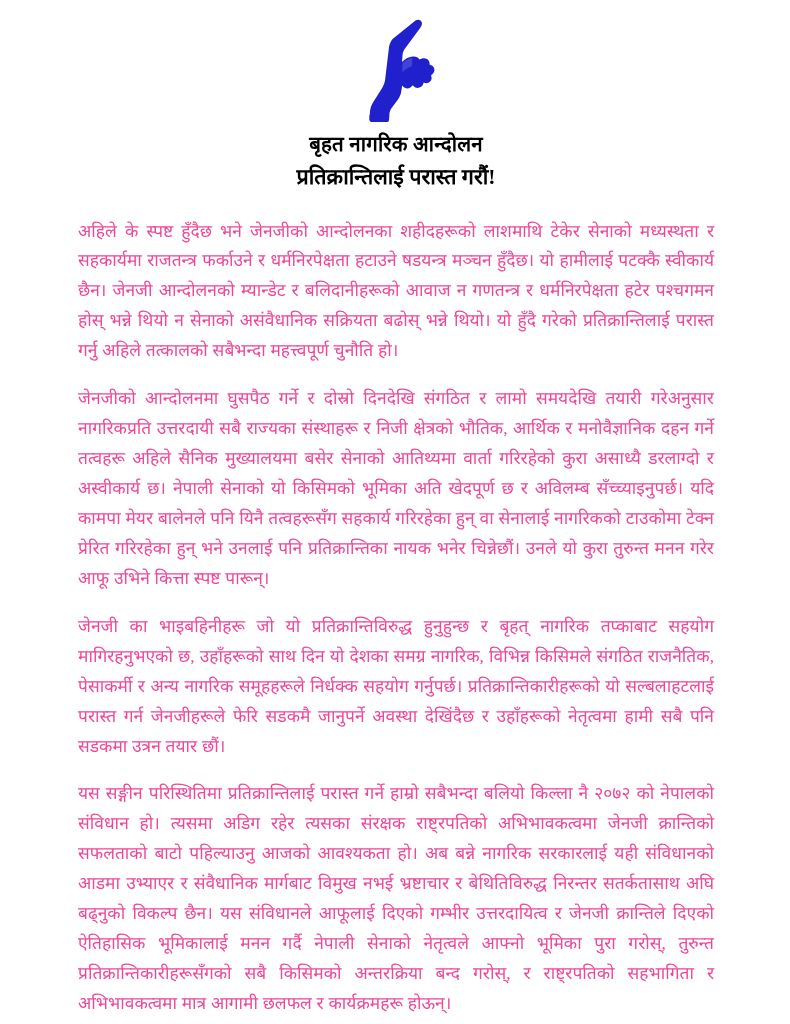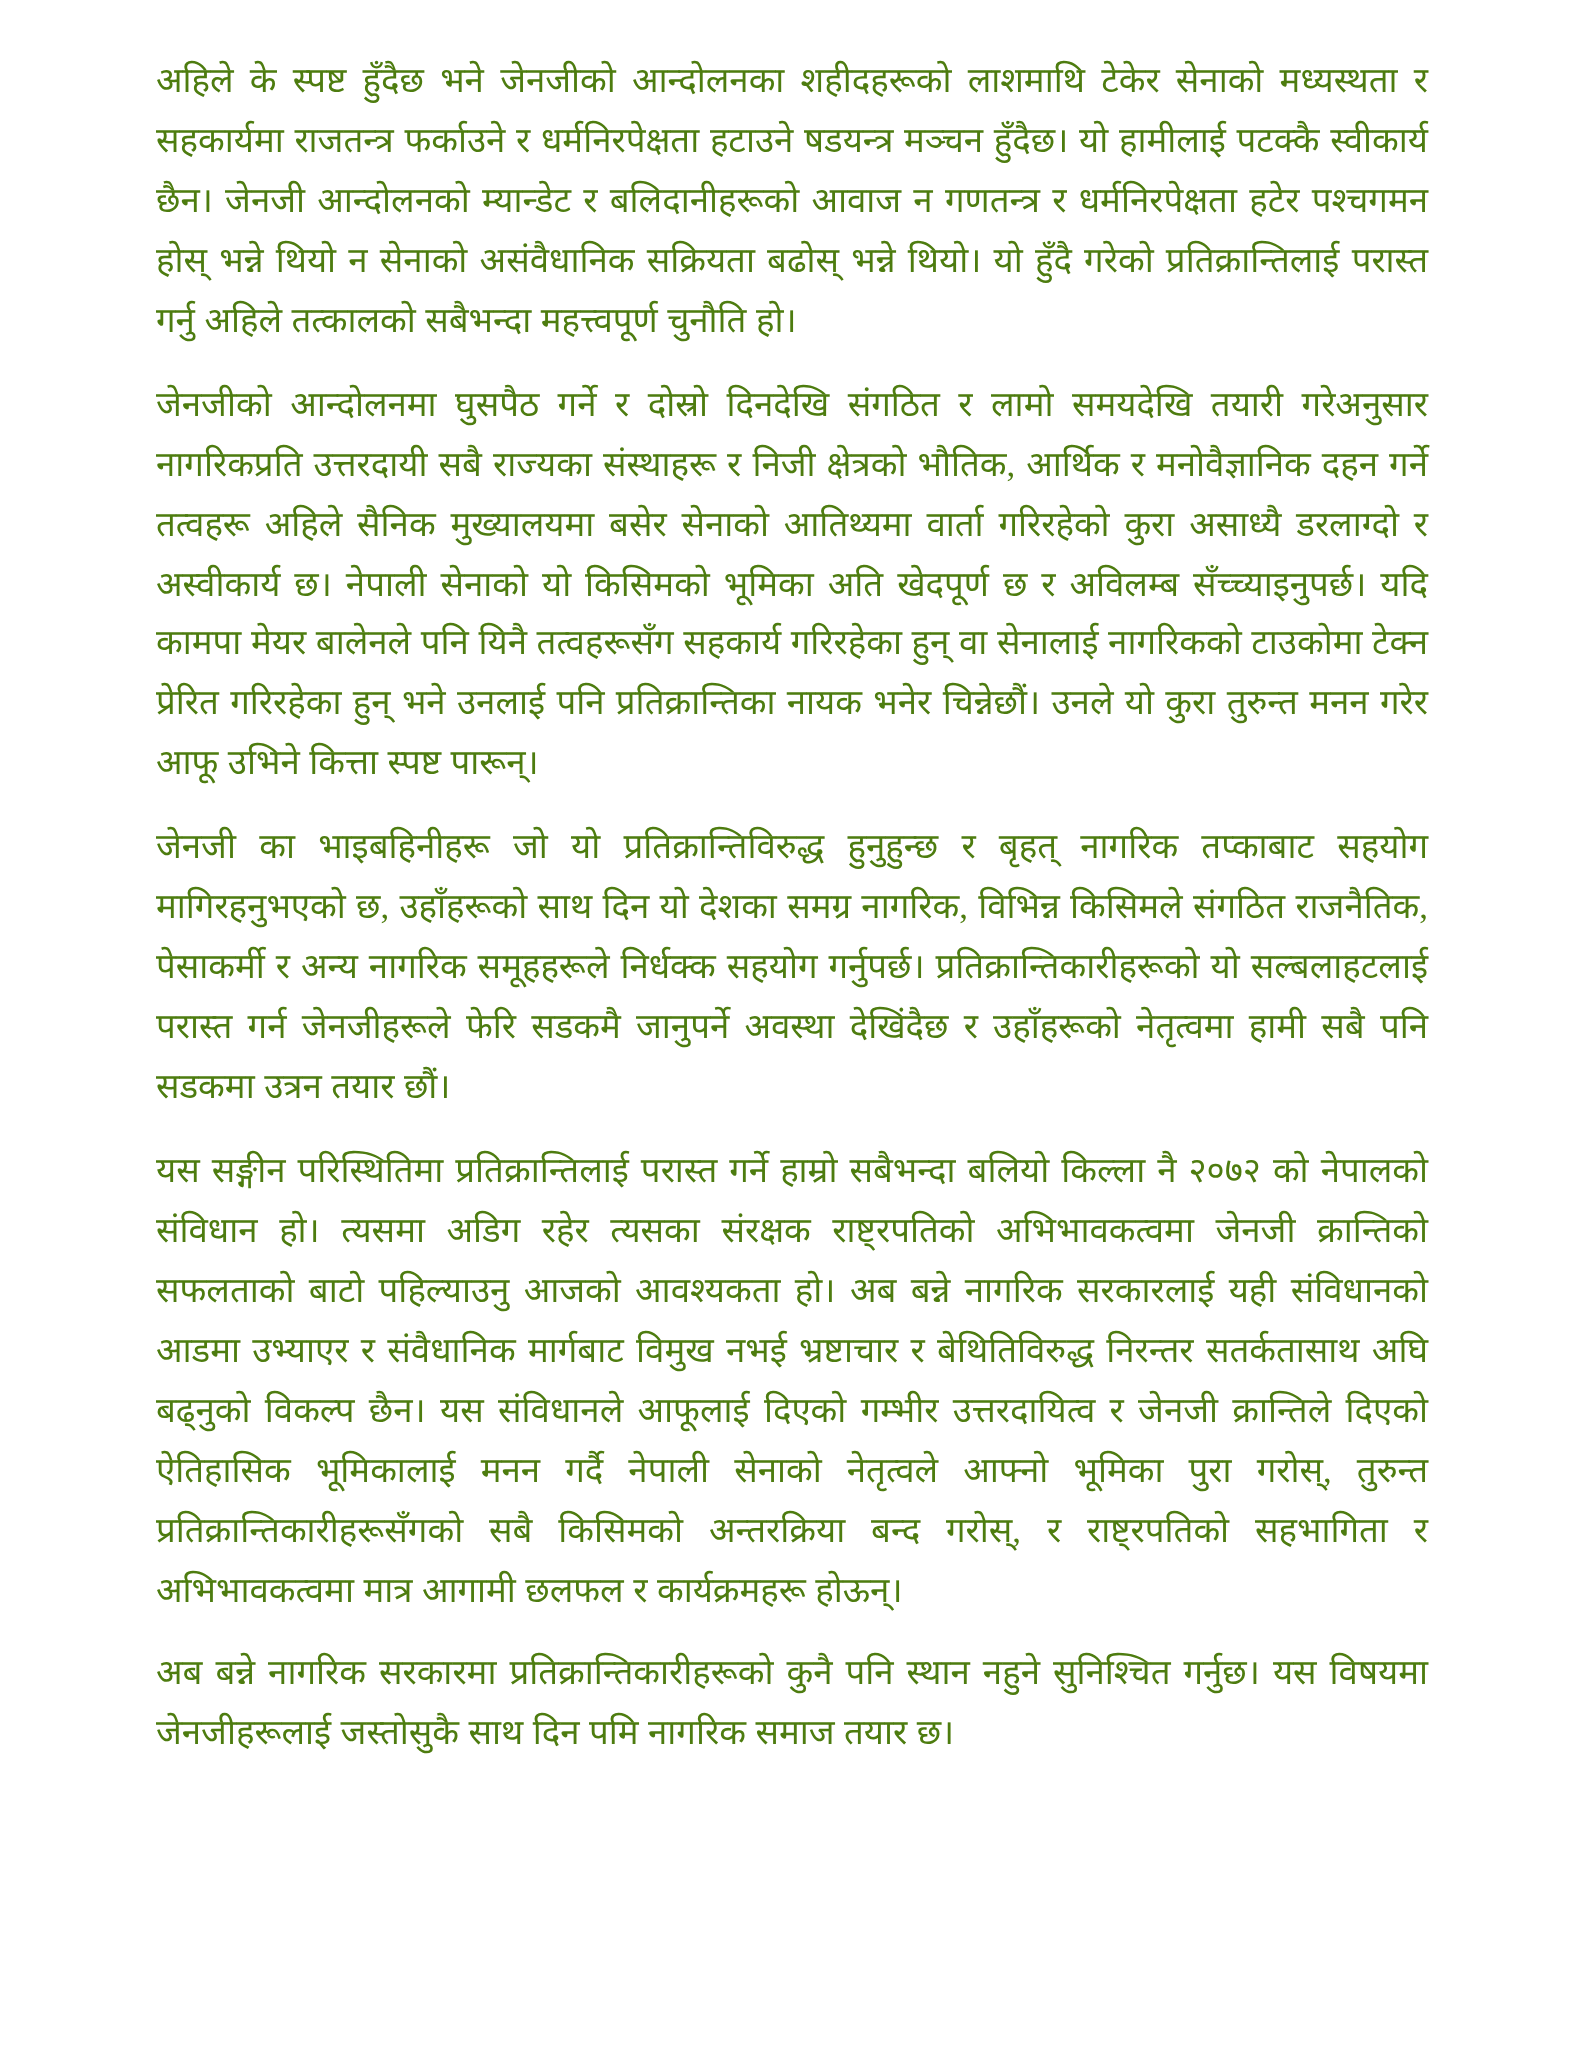--- a/index.html
+++ b/index.html
@@ -59,33 +59,90 @@
 
   
   .body-copy {
     margin-top: 26px;
   }
   .para {
     font-size: 17.4px;
     line-height: 1.72;
     text-align: justify;
     text-justify: inter-word;
-    margin: 0 0 12px 0;
-    color: #4d7c0f;
+    margin: 18px 0 12px 0;
+    color: #ec4899;
     word-spacing: 0.4px;
   }
   .para:last-of-type {
     margin-bottom: 0;
   }
 </style>
 </head>
 <body>
 
 <div class="page">
 
+  <div class="masthead">
+
+    <div class="logo-wrap">
+      <svg width="82" height="104" viewBox="0 0 82 104" aria-hidden="true">
+        <path fill="#2020CC" d="
+          M60.5 2.5
+          C62.5 1.0 65.5 1.5 66.6 3.8
+          C67.6 6.0 66.4 8.4 64.8 10.5
+          L50.0 30.5
+          C48.6 32.4 47.8 34.3 47.6 36.6
+          L47.0 44.0
+          C49.9 41.2 53.4 39.1 57.4 38.6
+          C60.6 38.2 63.2 39.3 64.6 41.6
+          C66.6 40.1 69.4 39.6 71.6 40.8
+          C73.8 42.0 74.9 44.3 74.7 46.8
+          C76.9 47.0 78.8 48.5 79.3 50.8
+          C79.9 53.6 78.3 56.0 76.0 57.4
+          C77.0 59.3 76.9 61.6 75.4 63.3
+          C73.7 65.2 71.0 65.6 68.7 64.6
+          C68.3 67.2 66.4 69.3 63.8 69.8
+          C61.4 70.3 59.1 69.2 57.7 67.3
+          C56.4 69.2 54.3 70.5 52.0 70.4
+          C50.0 70.3 48.3 69.2 47.2 67.6
+          L46.3 73.2
+          C45.8 76.5 44.6 79.3 42.6 82.0
+          L37.0 89.5
+          C35.4 91.6 34.6 93.6 34.4 96.2
+          L34.0 102.0
+          L14.5 102.0
+          L14.9 94.5
+          C15.1 90.6 16.2 87.3 18.3 84.0
+          L27.0 70.2
+          C28.8 67.3 29.8 64.4 30.2 61.0
+          L33.9 30.0
+          C34.3 26.6 35.5 23.8 37.6 21.1
+          L60.5 2.5 Z"></path>
+        <path fill="#2020CC" d="
+          M14.5 97.0
+          L34.1 97.0
+          L33.9 102.5
+          C33.8 103.3 33.2 103.9 32.4 103.9
+          L16.3 103.9
+          C15.4 103.9 14.7 103.2 14.6 102.3
+          L14.5 97.0 Z"></path>
+        <path fill="#ffffff" opacity="0.16" d="
+          M47.5 45.0
+          C50.5 42.0 54.0 40.2 57.4 39.9
+          L57.0 48.0
+          C53.5 49.4 50.2 51.5 47.3 54.2
+          L47.5 45.0 Z"></path>
+      </svg>
+    </div>
+
+    <div class="org-title">बृहत नागरिक आन्दोलन</div>
+
+    <div class="slogan">प्रतिक्रान्तिलाई परास्त गरौं!</div>
+  </div>
 
   <div class="body-copy">
     <p class="para">अहिले के स्पष्ट हुँदैछ भने जेनजीको आन्दोलनका शहीदहरूको लाशमाथि टेकेर सेनाको मध्यस्थता र सहकार्यमा राजतन्त्र फर्काउने र धर्मनिरपेक्षता हटाउने षडयन्त्र मञ्चन हुँदैछ। यो हामीलाई पटक्कै स्वीकार्य छैन। जेनजी आन्दोलनको म्यान्डेट र बलिदानीहरूको आवाज न गणतन्त्र र धर्मनिरपेक्षता हटेर पश्चगमन होस् भन्ने थियो न सेनाको असंवैधानिक सक्रियता बढोस् भन्ने थियो। यो हुँदै गरेको प्रतिक्रान्तिलाई परास्त गर्नु अहिले तत्कालको सबैभन्दा महत्त्वपूर्ण चुनौति हो।</p>
     <p class="para">जेनजीको आन्दोलनमा घुसपैठ गर्ने र दोस्रो दिनदेखि संगठित र लामो समयदेखि तयारी गरेअनुसार नागरिकप्रति उत्तरदायी सबै राज्यका संस्थाहरू र निजी क्षेत्रको भौतिक, आर्थिक र मनोवैज्ञानिक दहन गर्ने तत्वहरू अहिले सैनिक मुख्यालयमा बसेर सेनाको आतिथ्यमा वार्ता गरिरहेको कुरा असाध्यै डरलाग्दो र अस्वीकार्य छ। नेपाली सेनाको यो किसिमको भूमिका अति खेदपूर्ण छ र अविलम्ब सँच्च्याइनुपर्छ। यदि कामपा मेयर बालेनले पनि यिनै तत्वहरूसँग सहकार्य गरिरहेका हुन् वा सेनालाई नागरिकको टाउकोमा टेक्न प्रेरित गरिरहेका हुन् भने उनलाई पनि प्रतिक्रान्तिका नायक भनेर चिन्नेछौं। उनले यो कुरा तुरुन्त मनन गरेर आफू उभिने कित्ता स्पष्ट पारून्।</p>
     <p class="para">जेनजी का भाइबहिनीहरू जो यो प्रतिक्रान्तिविरुद्ध हुनुहुन्छ र बृहत् नागरिक तप्काबाट सहयोग मागिरहनुभएको छ, उहाँहरूको साथ दिन यो देशका समग्र नागरिक, विभिन्न किसिमले संगठित राजनैतिक, पेसाकर्मी र अन्य नागरिक समूहहरूले निर्धक्क सहयोग गर्नुपर्छ। प्रतिक्रान्तिकारीहरूको यो सल्बलाहटलाई परास्त गर्न जेनजीहरूले फेरि सडकमै जानुपर्ने अवस्था देखिंदैछ र उहाँहरूको नेतृत्वमा हामी सबै पनि सडकमा उत्रन तयार छौं।</p>
     <p class="para">यस सङ्गीन परिस्थितिमा प्रतिक्रान्तिलाई परास्त गर्ने हाम्रो सबैभन्दा बलियो किल्ला नै २०७२ को नेपालको संविधान हो। त्यसमा अडिग रहेर त्यसका संरक्षक राष्ट्रपतिको अभिभावकत्वमा जेनजी क्रान्तिको सफलताको बाटो पहिल्याउनु आजको आवश्यकता हो। अब बन्ने नागरिक सरकारलाई यही संविधानको आडमा उभ्याएर र संवैधानिक मार्गबाट विमुख नभई भ्रष्टाचार र बेथितिविरुद्ध निरन्तर सतर्कतासाथ अघि बढ्नुको विकल्प छैन। यस संविधानले आफूलाई दिएको गम्भीर उत्तरदायित्व र जेनजी क्रान्तिले दिएको ऐतिहासिक भूमिकालाई मनन गर्दै नेपाली सेनाको नेतृत्वले आफ्नो भूमिका पुरा गरोस्, तुरुन्त प्रतिक्रान्तिकारीहरूसँगको सबै किसिमको अन्तरक्रिया बन्द गरोस्, र राष्ट्रपतिको सहभागिता र अभिभावकत्वमा मात्र आगामी छलफल र कार्यक्रमहरू होऊन्।</p>
     <p class="para">अब बन्ने नागरिक सरकारमा प्रतिक्रान्तिकारीहरूको कुनै पनि स्थान नहुने सुनिश्चित गर्नुछ। यस विषयमा जेनजीहरूलाई जस्तोसुकै साथ दिन पमि नागरिक समाज तयार छ।</p>
 
   </div>
 

